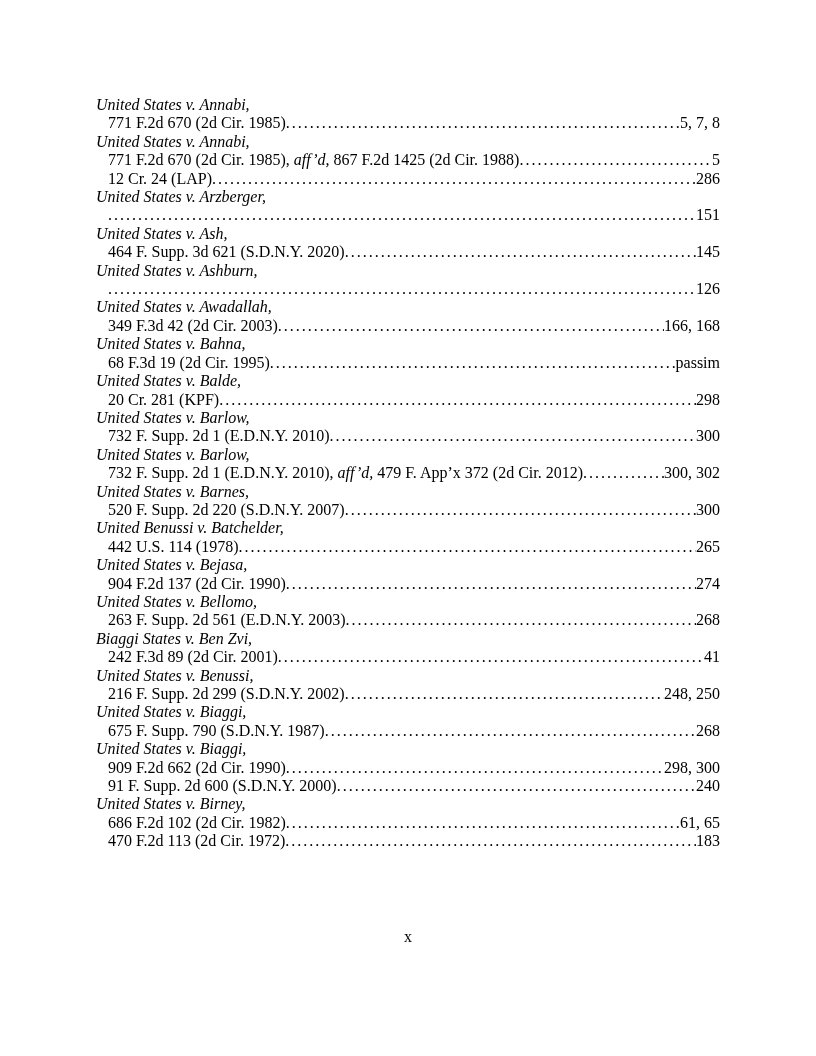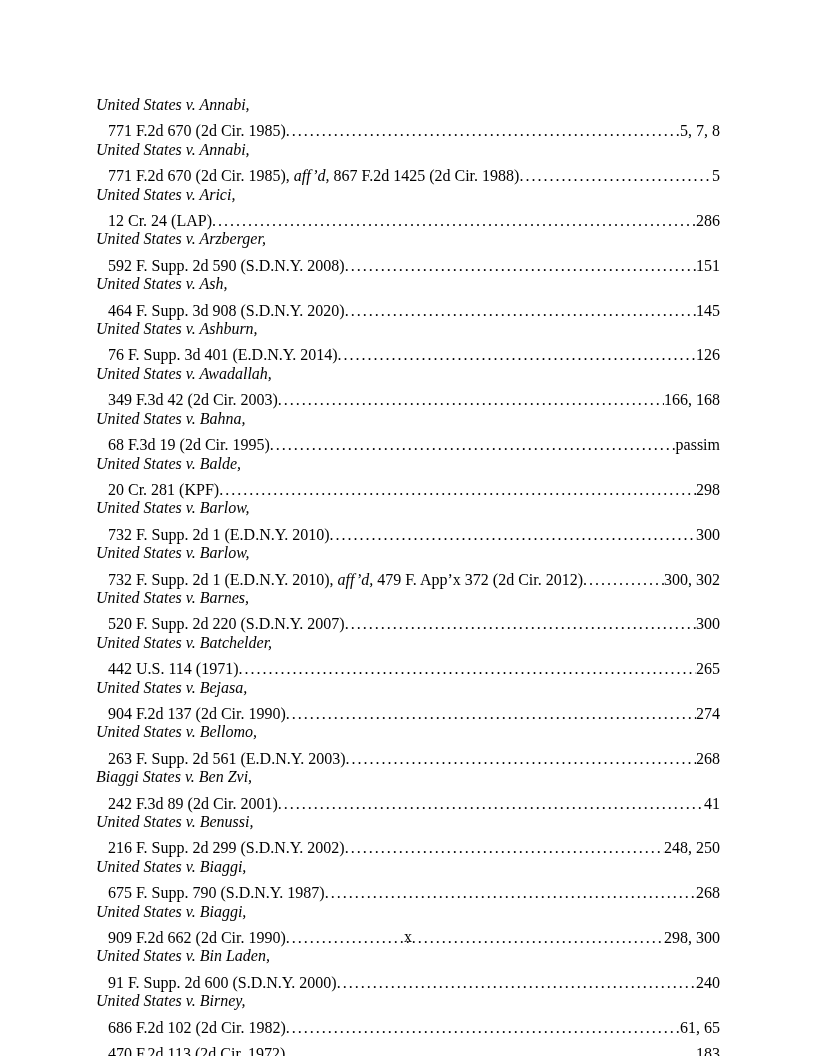--- a/index.html
+++ b/index.html
@@ -24,39 +24,38 @@
   }
   .entry {
     line-height: 18.4px;
   }
   .case-name {
     font-style: italic;
     white-space: nowrap;
   }
   .cite-line {
     display: flex;
-    align-items: flex-end;
+    align-items: center;
     padding-left: 12px;
   }
   .cite-text {
     white-space: nowrap;
     flex: 0 0 auto;
   }
   .cite-text em { }
   .leader {
     flex: 1 1 auto;
     overflow: hidden;
     white-space: nowrap;
     letter-spacing: 2px;
     min-width: 0;
   }
   .page-ref {
     white-space: nowrap;
     flex: 0 0 auto;
-    margin-top: 8px;
   }
   .footer {
     position: absolute;
     top: 928px;
     left: 0;
     width: 100%;
     text-align: center;
     line-height: 18.4px;
   }
 </style>
@@ -75,47 +74,44 @@
       </div>
       <div class="entry">
         <div class="case-name">United States v. Annabi,</div>
         <div class="cite-line">
           <span class="cite-text"><span>771 F.2d 670 (2d Cir. 1985), </span><em>aff’d,</em><span> 867 F.2d 1425 (2d Cir. 1988) </span></span>
           <span class="leader">................................................................................................................................................................................................................................................</span>
           <span class="page-ref">5</span>
         </div>
       </div>
       <div class="entry">
-        <div class="case-name">United States v. Arici,</div>
         <div class="cite-line">
           <span class="cite-text">12 Cr. 24 (LAP)</span>
           <span class="leader">................................................................................................................................................................................................................................................</span>
           <span class="page-ref">286</span>
         </div>
       </div>
       <div class="entry">
         <div class="case-name">United States v. Arzberger,</div>
         <div class="cite-line">
-          <span class="cite-text">592 F. Supp. 2d 590 (S.D.N.Y. 2008)</span>
           <span class="leader">................................................................................................................................................................................................................................................</span>
           <span class="page-ref">151</span>
         </div>
       </div>
       <div class="entry">
         <div class="case-name">United States v. Ash,</div>
         <div class="cite-line">
-          <span class="cite-text">464 F. Supp. 3d 908 (S.D.N.Y. 2020)</span>
+          <span class="cite-text">464 F. Supp. 3d 621 (S.D.N.Y. 2020)</span>
           <span class="leader">................................................................................................................................................................................................................................................</span>
           <span class="page-ref">145</span>
         </div>
       </div>
       <div class="entry">
         <div class="case-name">United States v. Ashburn,</div>
         <div class="cite-line">
-          <span class="cite-text">76 F. Supp. 3d 401 (E.D.N.Y. 2014)</span>
           <span class="leader">................................................................................................................................................................................................................................................</span>
           <span class="page-ref">126</span>
         </div>
       </div>
       <div class="entry">
         <div class="case-name">United States v. Awadallah,</div>
         <div class="cite-line">
           <span class="cite-text">349 F.3d 42 (2d Cir. 2003)</span>
           <span class="leader">................................................................................................................................................................................................................................................</span>
           <span class="page-ref">166, 168</span>
@@ -155,23 +151,23 @@
       </div>
       <div class="entry">
         <div class="case-name">United States v. Barnes,</div>
         <div class="cite-line">
           <span class="cite-text">520 F. Supp. 2d 220 (S.D.N.Y. 2007)</span>
           <span class="leader">................................................................................................................................................................................................................................................</span>
           <span class="page-ref">300</span>
         </div>
       </div>
       <div class="entry">
-        <div class="case-name">United States v. Batchelder,</div>
-        <div class="cite-line">
-          <span class="cite-text">442 U.S. 114 (1971) </span>
+        <div class="case-name">United Benussi v. Batchelder,</div>
+        <div class="cite-line">
+          <span class="cite-text">442 U.S. 114 (1978) </span>
           <span class="leader">................................................................................................................................................................................................................................................</span>
           <span class="page-ref">265</span>
         </div>
       </div>
       <div class="entry">
         <div class="case-name">United States v. Bejasa,</div>
         <div class="cite-line">
           <span class="cite-text">904 F.2d 137 (2d Cir. 1990)</span>
           <span class="leader">................................................................................................................................................................................................................................................</span>
           <span class="page-ref">274</span>
@@ -211,21 +207,20 @@
       </div>
       <div class="entry">
         <div class="case-name">United States v. Biaggi,</div>
         <div class="cite-line">
           <span class="cite-text">909 F.2d 662 (2d Cir. 1990)</span>
           <span class="leader">................................................................................................................................................................................................................................................</span>
           <span class="page-ref">298, 300</span>
         </div>
       </div>
       <div class="entry">
-        <div class="case-name">United States v. Bin Laden,</div>
         <div class="cite-line">
           <span class="cite-text">91 F. Supp. 2d 600 (S.D.N.Y. 2000)</span>
           <span class="leader">................................................................................................................................................................................................................................................</span>
           <span class="page-ref">240</span>
         </div>
       </div>
       <div class="entry">
         <div class="case-name">United States v. Birney,</div>
         <div class="cite-line">
           <span class="cite-text">686 F.2d 102 (2d Cir. 1982)</span>

